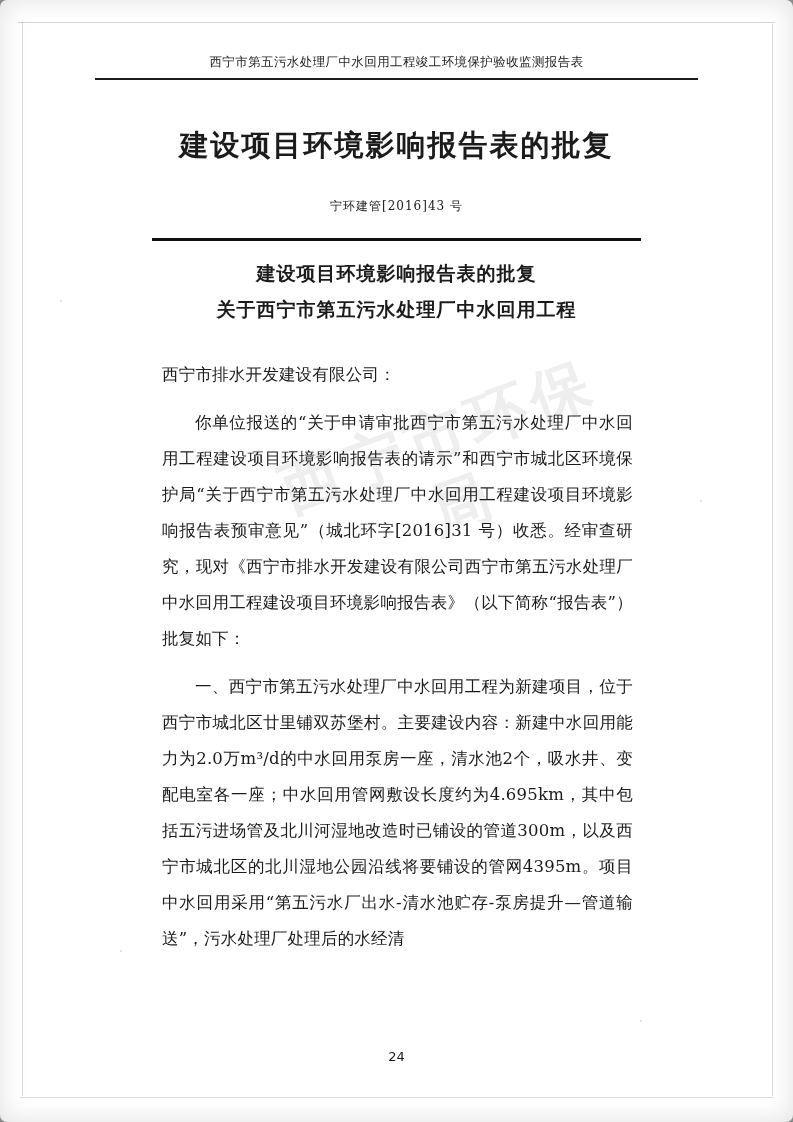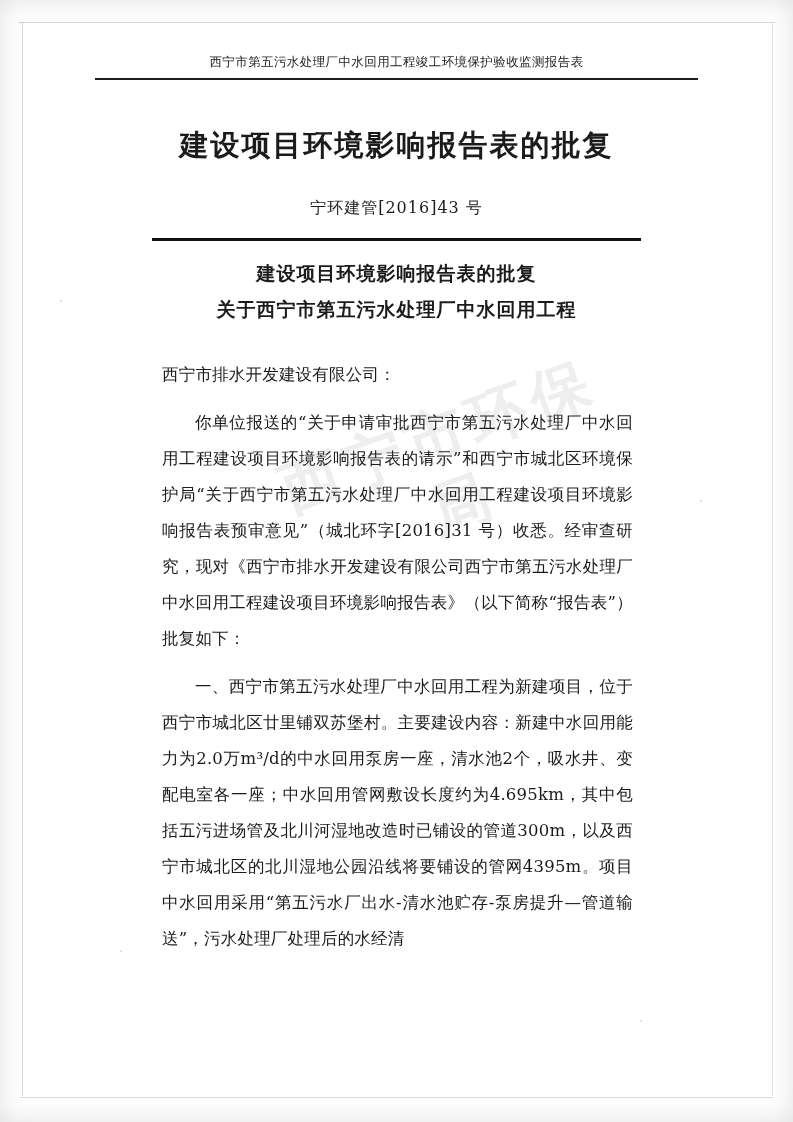--- a/index.html
+++ b/index.html
@@ -10,20 +10,21 @@
   .page {
     position: relative;
     width: 793px;
     height: 1122px;
     margin: 0 auto;
     background: #ffffff;
     box-sizing: border-box;
     overflow: hidden;
     font-family: "DejaVu Serif", "Liberation Serif", serif;
     color: #1b1b1b;
+    border-radius: 7px;
   }
   
   .page::before {
     content: "";
     position: absolute;
     inset: 0;
     pointer-events: none;
     box-shadow: inset 0 0 26px rgba(120,120,120,0.22);
   }
   .sheet-edge-top {
@@ -80,21 +81,21 @@
     font-weight: bold;
     letter-spacing: 2px;
     font-family: "DejaVu Serif", "Liberation Serif", serif;
   }
 
   .doc-number {
     position: absolute;
     top: 198px;
     left: 0; right: 0;
     text-align: center;
-    font-size: 16px;
+    font-size: 12px;
     letter-spacing: 1px;
   }
 
   .title-rule {
     position: absolute;
     top: 238px;
     left: 152px;
     right: 152px;
     height: 3px;
     background: #111;
@@ -189,18 +190,19 @@
   </div>
 
   <div class="watermark">西宁市环保局</div>
 
   <div class="body">
     <p>西宁市排水开发建设有限公司：</p>
     <p class="indent2">你单位报送的“关于申请审批西宁市第五污水处理厂中水回用工程建设项目环境影响报告表的请示”和西宁市城北区环境保护局“关于西宁市第五污水处理厂中水回用工程建设项目环境影响报告表预审意见”（城北环字[2016]31 号）收悉。经审查研究，现对《西宁市排水开发建设有限公司西宁市第五污水处理厂中水回用工程建设项目环境影响报告表》（以下简称“报告表”）批复如下：</p>
     <p class="indent2">一、西宁市第五污水处理厂中水回用工程为新建项目，位于西宁市城北区廿里铺双苏堡村。主要建设内容：新建中水回用能力为2.0万m³/d的中水回用泵房一座，清水池2个，吸水井、变配电室各一座；中水回用管网敷设长度约为4.695km，其中包括五污进场管及北川河湿地改造时已铺设的管道300m，以及西宁市城北区的北川湿地公园沿线将要铺设的管网4395m。项目中水回用采用“第五污水厂出水-清水池贮存-泵房提升—管道输送”，污水处理厂处理后的水经清</p>
   </div>
 
+  <div class="page-number">24</div>
 
   <div class="speckle" style="left:60px; top:300px; width:2px; height:2px;"></div>
   <div class="speckle" style="left:700px; top:500px; width:2px; height:2px;"></div>
   <div class="speckle" style="left:120px; top:950px; width:2px; height:2px;"></div>
   <div class="speckle" style="left:640px; top:1020px; width:2px; height:2px;"></div>
 </div>
 
 </body></html>

